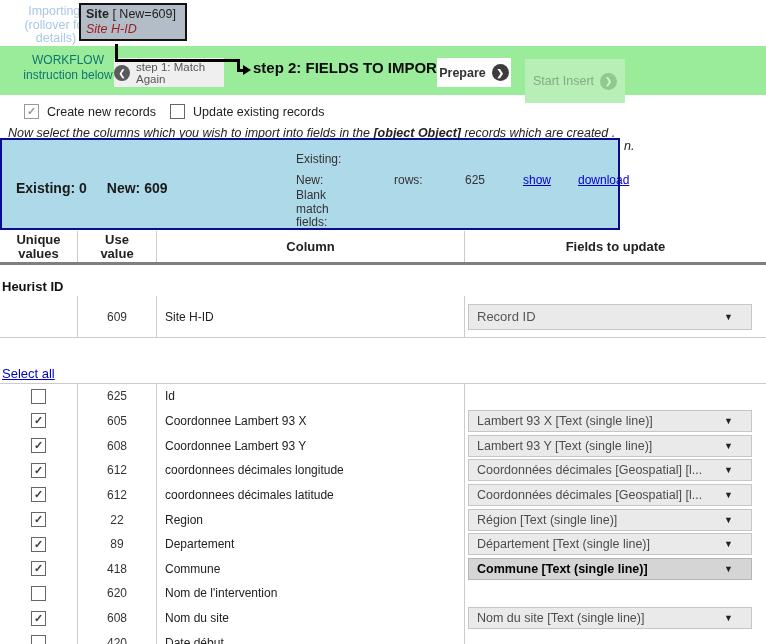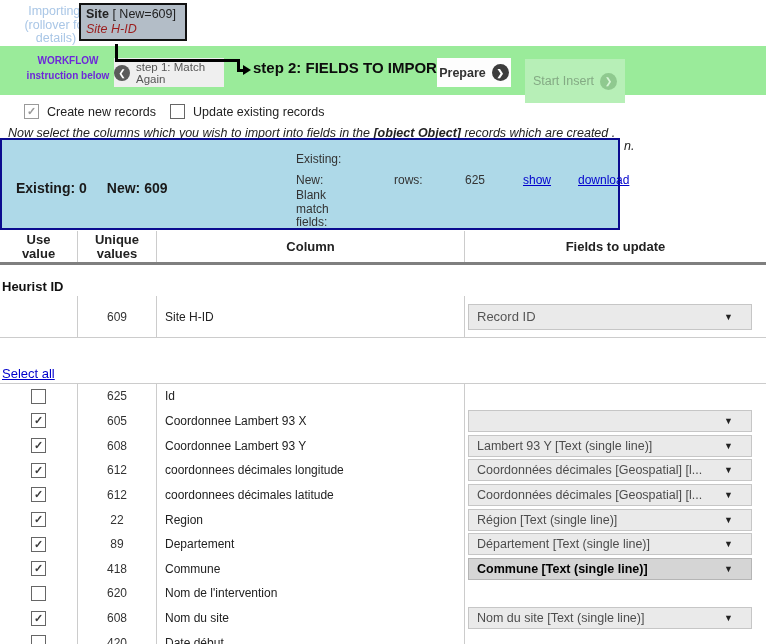--- a/index.html
+++ b/index.html
@@ -6,21 +6,21 @@
   .screen{position:relative;width:766px;height:644px;background:#fff;overflow:hidden;
           font-family:"Liberation Sans",sans-serif;color:#222;}
 
   
   .importing-note{position:absolute;left:8px;top:5px;width:96px;text-align:center;
     color:#a9c6e6;font-size:12.5px;line-height:13.5px;z-index:1;}
 
   
   .green-bar{position:absolute;left:0;top:46px;width:766px;height:49px;background:#9aeb9a;z-index:2;}
   .workflow-label{position:absolute;left:4px;top:7px;width:128px;text-align:center;
-    font-weight:bold;font-size:10px;line-height:15px;color:#6d28d9;}
+    font-weight:normal;font-size:12px;line-height:15px;color:#0f766e;}
   .btn-step1{position:absolute;left:114px;top:12px;width:110px;height:29px;background:#efefef;
     display:flex;align-items:center;justify-content:center;gap:6px;font-size:11.5px;color:#555;cursor:pointer;}
   .circle-ico{display:inline-flex;align-items:center;justify-content:center;width:16px;height:16px;
     border-radius:50%;background:#5a5a5a;color:#fff;font-size:9px;line-height:16px;flex:0 0 auto;}
   .step2-label{position:absolute;left:253px;top:13px;font-weight:bold;font-size:15px;color:#0d0d0d;}
   .btn-prepare{position:absolute;left:437px;top:12px;width:74px;height:29px;background:#fdfdfd;
     display:flex;align-items:center;justify-content:center;gap:6px;font-size:12.5px;font-weight:bold;
     color:#333;cursor:pointer;}
   .btn-prepare .circle-ico{background:#3d3d3d;width:17px;height:17px;}
   .btn-start{position:absolute;left:525px;top:13px;width:100px;height:44px;background:#b7efb7;
@@ -168,24 +168,24 @@
     <div class="bp-new">New:</div>
     <div class="bp-blank">Blank match fields:</div>
     <div class="bp-rows-lbl">rows:</div>
     <div class="bp-rows-val">625</div>
     <div class="bp-link bp-show">show</div>
     <div class="bp-link bp-download">download</div>
   </div>
 
   <div class="thead">
     <div class="th">
+        <span>Unique values</span>
+      </div>
+    <div class="th">
         <span>Use value</span>
-      </div>
-    <div class="th">
-        <span>Unique values</span>
       </div>
     <div class="th wide">
         <span>Column</span>
       </div>
     <div class="th wide">
         <span>Fields to update</span>
       </div>
   </div>
 
   <div class="section-title heurist-title">Heurist ID</div>
@@ -210,20 +210,21 @@
       <div class="cell c2">625</div>
       <div class="cell c3">Id</div>
       <div class="cell c4"></div>
       <div class="cell c1">
         <div class="cb">✓</div>
       </div>
       <div class="cell c2">605</div>
       <div class="cell c3">Coordonnee Lambert 93 X</div>
       <div class="cell c4">
         <div class="dd">
+          <div class="dd-text">Lambert 93 X [Text (single line)]</div>
           <div class="dd-arrow">▼</div>
         </div>
       </div>
       <div class="cell c1">
         <div class="cb">✓</div>
       </div>
       <div class="cell c2">608</div>
       <div class="cell c3">Coordonnee Lambert 93 Y</div>
       <div class="cell c4">
         <div class="dd">

